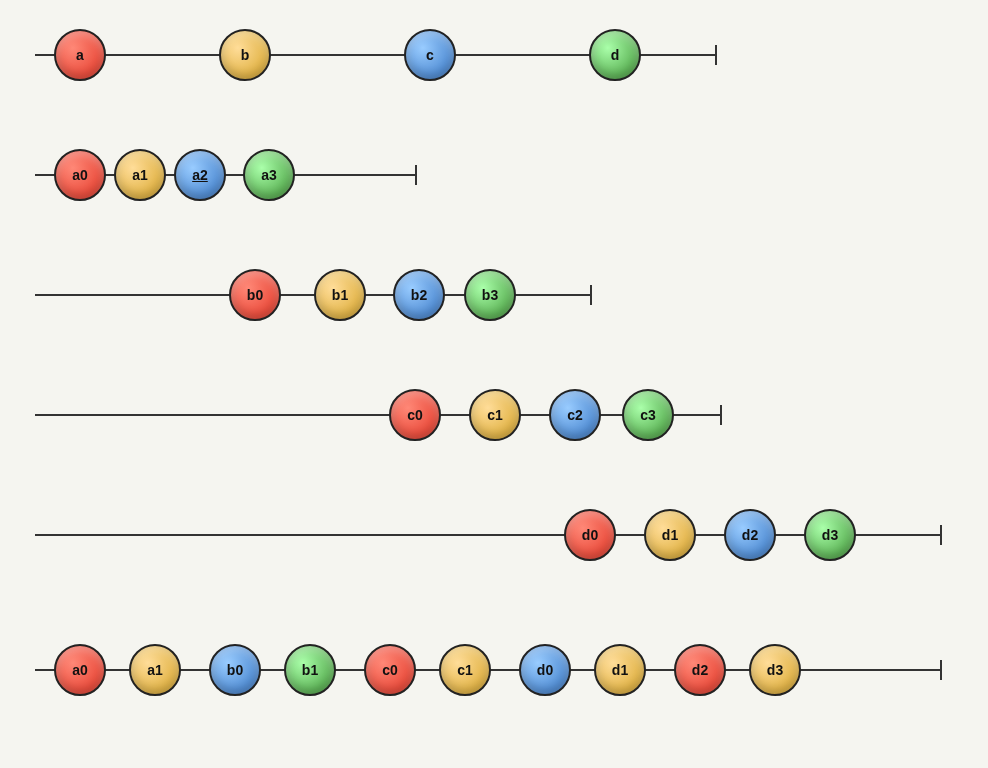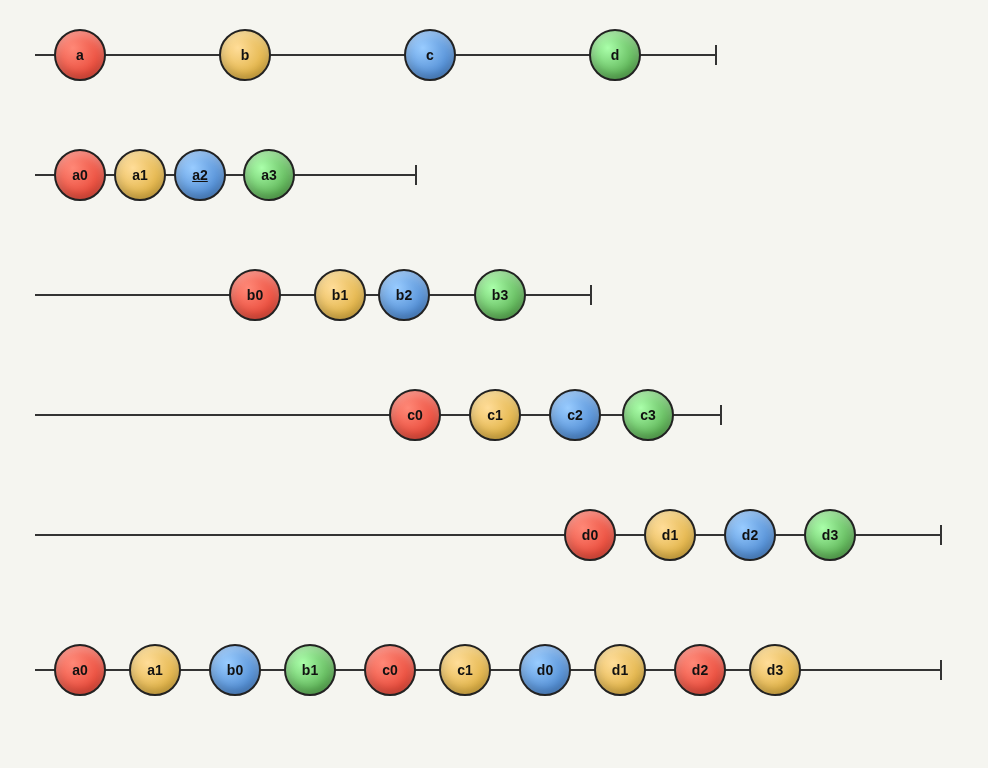--- a/index.html
+++ b/index.html
@@ -90,22 +90,22 @@
       <div class="node red" style="left: 54px;">a0</div>
       <div class="node yellow" style="left: 114px;">a1</div>
       <div class="node blue" style="left: 174px; text-decoration: underline;">a2</div>
       <div class="node green" style="left: 243px;">a3</div>
     </div>
     <div class="row" style="top: 265px; left: 0px; width: 988px;">
       <div class="h-line" style="left: 35px; width: 555px;"></div>
       <div class="end-tick" style="left: 590px;"></div>
       <div class="node red" style="left: 229px;">b0</div>
       <div class="node yellow" style="left: 314px;">b1</div>
-      <div class="node blue" style="left: 378px;">b2</div>
-      <div class="node green" style="left: 474px;">b3</div>
+      <div class="node blue" style="left: 393px;">b2</div>
+      <div class="node green" style="left: 464px;">b3</div>
     </div>
     <div class="row" style="top: 385px; left: 0px; width: 988px;">
       <div class="h-line" style="left: 35px; width: 685px;"></div>
       <div class="end-tick" style="left: 720px;"></div>
       <div class="node red" style="left: 389px;">c0</div>
       <div class="node yellow" style="left: 469px;">c1</div>
       <div class="node blue" style="left: 549px;">c2</div>
       <div class="node green" style="left: 622px;">c3</div>
     </div>
     <div class="row" style="top: 505px; left: 0px; width: 988px;">

